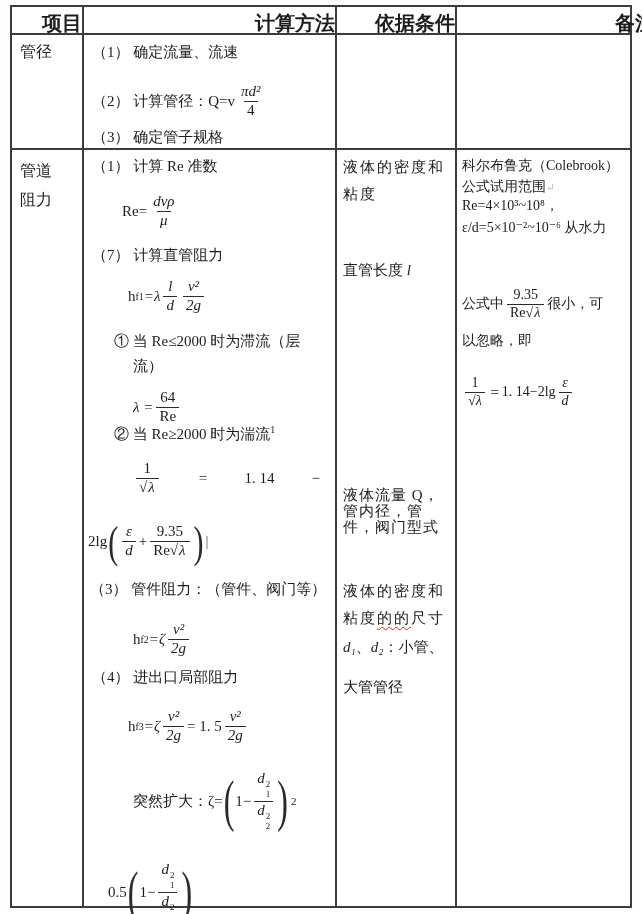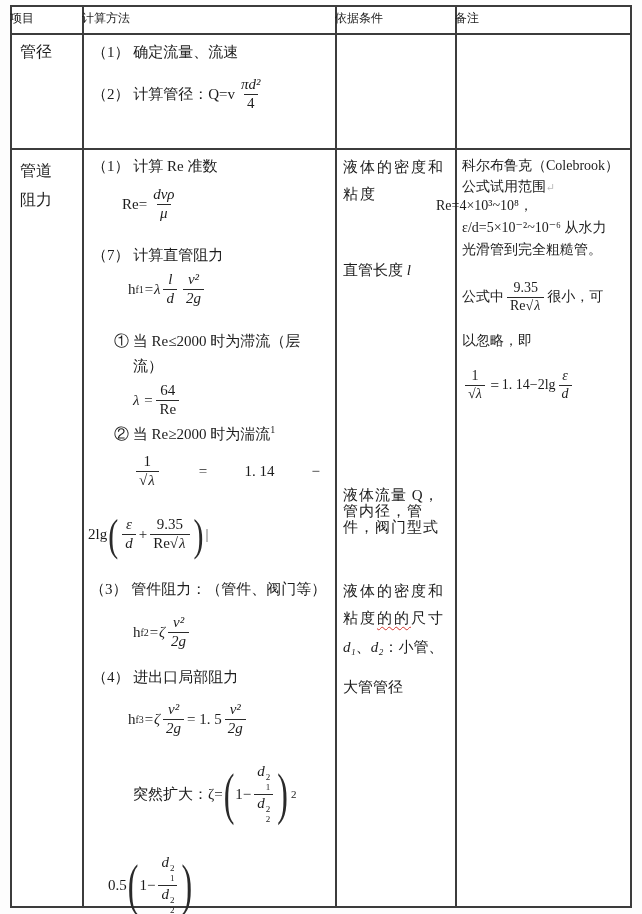--- a/index.html
+++ b/index.html
@@ -12,26 +12,26 @@
   
   .tframe{position:absolute;left:10px;top:5px;width:622px;height:903px;
           box-sizing:border-box;border:2px solid #3c3c3c;background:#ffffff;}
   .vl{position:absolute;top:5px;height:903px;width:2px;background:#3c3c3c;}
   .vl1{left:82px}.vl2{left:335px}.vl3{left:455px}
   .hl{position:absolute;left:10px;width:622px;height:2px;background:#3c3c3c;}
   .hl1{top:33px}.hl2{top:148px}
 
   .tb{position:absolute;font-size:15px;white-space:nowrap;line-height:1.35;}
   .wrap{white-space:normal;}
-  .hd{font-size:12px;text-align:left;}
+  .hd{font-size:20px;text-align:right;font-weight:bold;}
   .it{font-style:italic;}
   .flexrow{display:flex;align-items:center;}
 
   
-  .frac{display:inline-flex;flex-direction:column;align-items:center;margin:4px 3px;vertical-align:middle;}
+  .frac{display:inline-flex;flex-direction:column;align-items:center;margin:11px 3px;vertical-align:middle;}
   .frac .fn{padding:0 3px 1px;line-height:1.05;}
   .frac .fd{border-top:1.5px solid #2a2a2a;padding:1px 3px 0;line-height:1.05;}
 
   
   .sqrt{white-space:nowrap;}
   .sqrt .rc{border-top:1.5px solid #2a2a2a;padding:0 1px;}
 
   
   .scr{display:inline-flex;flex-direction:column;font-size:9px;line-height:1.15;vertical-align:-4px;margin-left:1px;font-style:normal;}
 
@@ -84,21 +84,21 @@
   .c-c1{left:343px;top:154px;width:106px;line-height:27px;letter-spacing:2px;}
   .c-c2{left:343px;top:260px;}
   .c-c3{left:343px;top:487px;width:110px;line-height:16px;letter-spacing:1px;}
   .c-c4{left:343px;top:578px;width:110px;line-height:27px;letter-spacing:2px;}
   .c-c5a{left:343px;top:637px;}
   .c-c5b{left:343px;top:677px;}
 
   
   .note{font-size:14px;}
   .n-r1{left:462px;top:155px;width:168px;line-height:21px;}
-  .n-r2{left:436px;top:197px;}
+  .n-r2{left:462px;top:197px;}
   .n-r3a{left:462px;top:219px;}
   .n-r3b{left:462px;top:241px;}
   .n-r4{left:462px;top:277px;}
   .n-r5{left:462px;top:332px;}
   .n-r6{left:462px;top:365px;}
 </style>
 </head>
 <body>
 
 <div class="canvas">
@@ -116,20 +116,21 @@
 
   <div class="tb r1-item">管径</div>
   <div class="tb r1-s1">（1）  确定流量、流速</div>
   <div class="tb r1-s2 flexrow">
     <span>（2）  计算管径：Q=v</span>
     <span class="frac">
       <span class="fn it">πd²</span>
       <span class="fd">4</span>
     </span>
   </div>
+  <div class="tb r1-s3">（3）  确定管子规格</div>
 
   <div class="tb r2-item">
     <div>管道</div>
     <div>阻力</div>
   </div>
 
   <div class="tb m-s1">（1）  计算 Re 准数</div>
 
   <div class="tb m-re flexrow">
     <span>Re=</span>
@@ -266,21 +267,20 @@
     <span>液体的密度和粘度</span><span class="wavy">的的</span><span>尺寸</span>
   </div>
   <div class="tb c-c5a">
     <span class="it">d₁</span><span>、</span><span class="it">d₂</span><span>：小管、</span>
   </div>
   <div class="tb c-c5b">大管管径</div>
 
   <div class="tb wrap note n-r1"><span>科尔布鲁克（Colebrook）公式试用范围</span><span class="ret">↵</span></div>
   <div class="tb note n-r2">Re=4×10³~10⁸，</div>
   <div class="tb note n-r3a">ε/d=5×10⁻²~10⁻⁶ 从水力</div>
-  <div class="tb note n-r3b">光滑管到完全粗糙管。</div>
 
   <div class="tb note n-r4 flexrow">
     <span>公式中</span>
     <span class="frac">
       <span class="fn">9.35</span>
       <span class="fd"><span>Re</span><span class="sqrt"><span>√</span><span class="rc it">λ</span></span></span>
     </span>
     <span>很小，可</span>
   </div>
 

